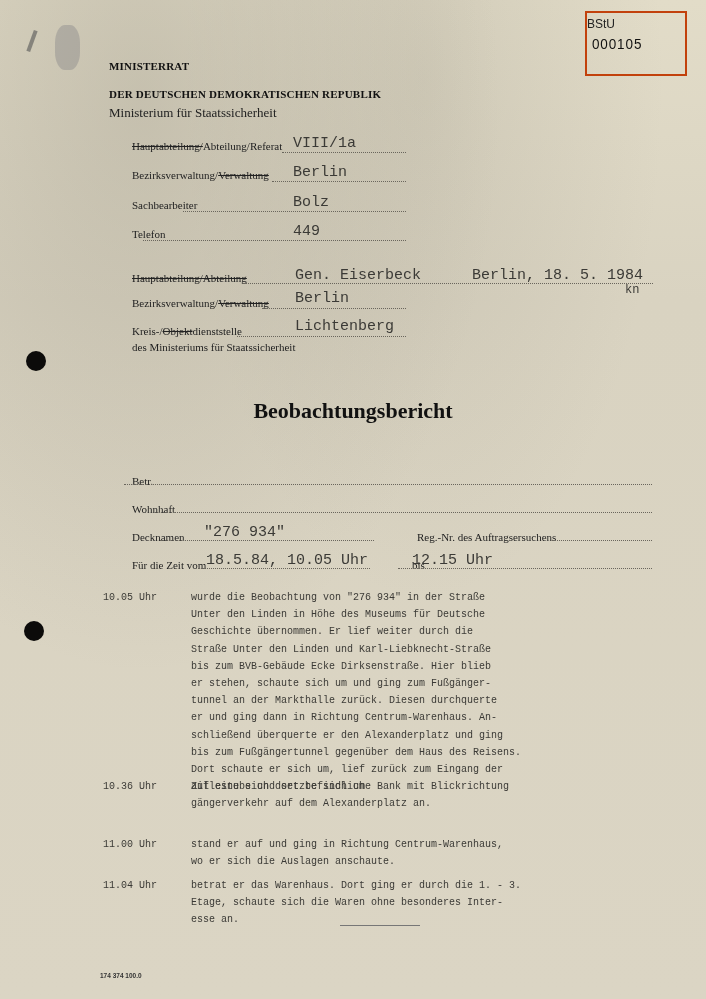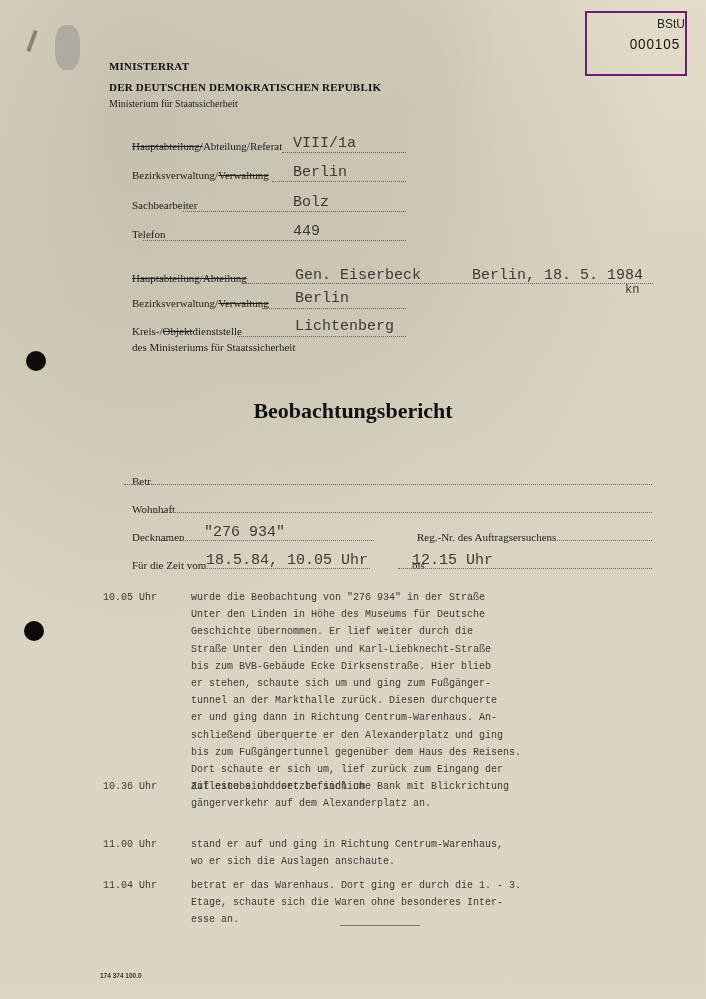--- a/index.html
+++ b/index.html
@@ -9,28 +9,28 @@
     background-image:
       radial-gradient(ellipse at 20% 10%, rgba(150,145,130,0.35) 0%, rgba(0,0,0,0) 45%),
       radial-gradient(ellipse at 60% 8%, rgba(160,155,140,0.25) 0%, rgba(0,0,0,0) 40%),
       linear-gradient(180deg, #e2dcc8 0%, #d9d3c1 30%, #dbd5c4 100%);
     color: #1c1a17;
   }
   .abs { position: absolute; }
   .serif { font-family: "Liberation Serif", "DejaVu Serif", serif; }
   .mono { font-family: "Liberation Mono", "DejaVu Sans Mono", monospace; color: #3b3a36; }
   .hdr-bold { font-weight: bold; font-size: 11px; letter-spacing: 0.2px; color: #111; }
-  .hdr-norm { font-size: 10px; color: #222; }
+  .hdr-norm { font-size: 13px; color: #222; }
   .label { font-size: 11px; color: #222; white-space: nowrap; margin-left: 36px; }
   .dots { border-bottom: 1px dotted #6a665d; height: 0; }
   .value { font-size: 15px; white-space: nowrap; }
   .strike { text-decoration: line-through; }
   .stamp {
     left: 585px; top: 11px; width: 102px; height: 65px;
-    border: 2px solid #701a75; box-sizing: border-box; text-align: right;
+    border: 2px solid #c2410c; box-sizing: border-box; text-align: left;
   }
   .stamp .s1 { font-family: "Liberation Sans", sans-serif; font-size: 12px; margin-top: 4px; color: #222; }
   .stamp .s2 { font-family: "Liberation Sans", sans-serif; font-size: 15px; letter-spacing: 1px; margin-top: 4px; color: #111; transform: scaleX(0.9); }
   .title { left: 0; width: 706px; top: 398px; text-align: center; font-size: 22px; font-weight: bold; color: #111; }
   .hole { width: 20px; height: 20px; border-radius: 50%; background: #0c0b0a; }
   .entry { left: 103px; font-size: 10px; line-height: 17.2px; }
   .entry .time { display: inline-block; width: 88px; vertical-align: top; white-space: nowrap; }
   .entry .text { display: inline-block; width: 480px; vertical-align: top; }
   .entry .text div { white-space: nowrap; }
   .footer { left: 100px; top: 972px; font-size: 6.5px; font-weight: bold; color: #333; font-family: "Liberation Sans", sans-serif; }
@@ -40,21 +40,21 @@
 </head>
 <body>
 
 <div class="abs clip"></div>
 <div class="abs smudge"></div>
 <div class="abs hole" style="left:26px;top:351px;"></div>
 <div class="abs hole" style="left:24px;top:621px;"></div>
 
 <div class="abs serif" style="left:109px;top:60px;">
   <div class="hdr-bold">MINISTERRAT</div>
-  <div class="hdr-bold" style="margin-top:9px;">DER DEUTSCHEN DEMOKRATISCHEN REPUBLIK</div>
+  <div class="hdr-bold" style="margin-top:16px;">DER DEUTSCHEN DEMOKRATISCHEN REPUBLIK</div>
   <div class="hdr-norm" style="margin-top:5px;">Ministerium für Staatssicherheit</div>
 </div>
 
 <div class="abs stamp">
   <div class="s1">BStU</div>
   <div class="s2">000105</div>
 </div>
 
 <div class="abs serif label" style="left:96px;top:140px;">
   <span class="strike">Hauptabteilung/</span><span>Abteilung/Referat</span>

